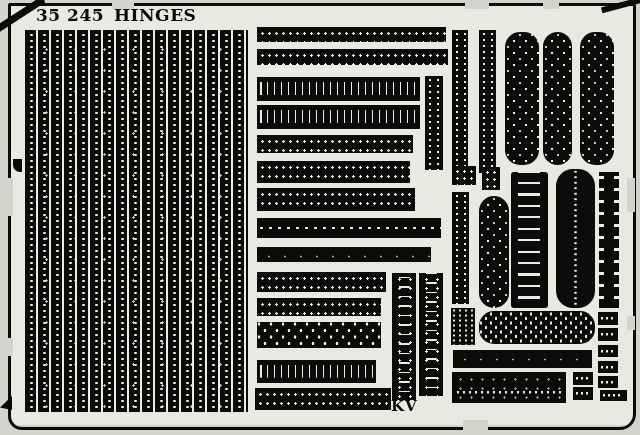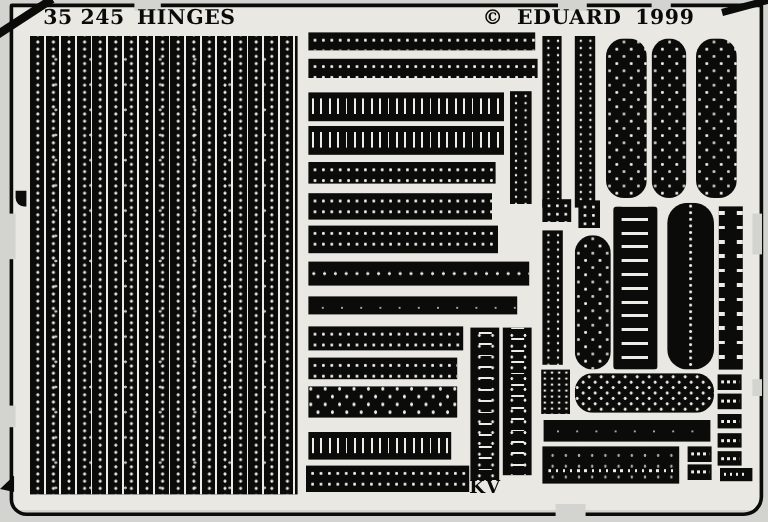--- a/index.html
+++ b/index.html
@@ -101,21 +101,20 @@
   <div class="bgap" style="left:463px;top:420px;width:25px;height:12px;"></div>
 
   <div class="wedge" id="tl-wedge"></div>
   <div class="wedge" id="tr-wedge"></div>
   <div class="wedge" id="bl-tab"></div>
   <div class="wedge" id="edge-hook"></div>
 
   <div class="sheet-text" id="title-left">
     <span class="num">35 245</span><span>HINGES</span>
   </div>
-  <div class="sheet-text" id="title-right">© EDUARD  1999</div>
   <div class="sheet-text" id="kv-mark">KV</div>
 
   <div id="parts">
       <div class="part p-vblock" style="left: 25px; top: 30px; width: 223px; height: 382px;"></div>
       <div class="part p-dots2" style="left: 257px; top: 27px; width: 189px; height: 15px;"></div>
       <div class="part p-dots2" style="left: 257px; top: 49px; width: 191px; height: 16px;"></div>
       <div class="part p-vdash" style="left: 257px; top: 77px; width: 163px; height: 24px;"></div>
       <div class="part p-vdash" style="left: 257px; top: 105px; width: 163px; height: 24px;"></div>
       <div class="part p-dots2" style="left: 257px; top: 135px; width: 156px; height: 18px;"></div>
       <div class="part p-dots2" style="left: 257px; top: 161px; width: 153px; height: 22px;"></div>

